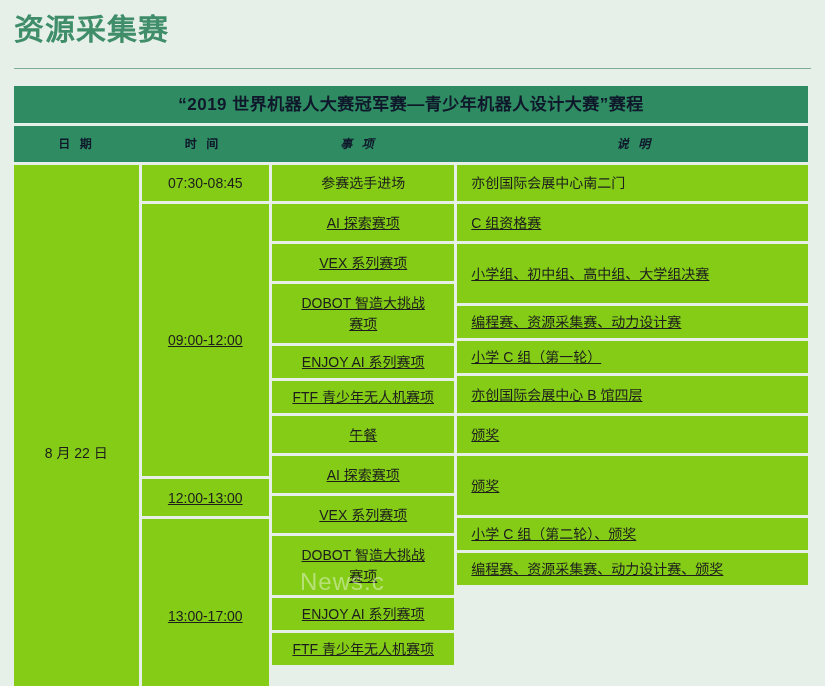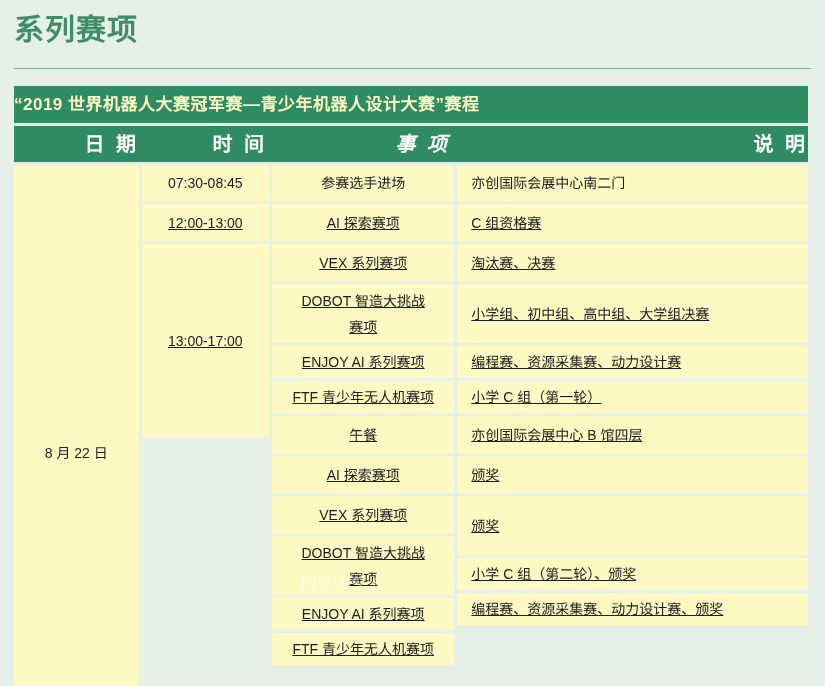--- a/index.html
+++ b/index.html
@@ -40,65 +40,65 @@
   
   .schedule-wrap {
     position: absolute;
     left: 14px;
     top: 86px;
     width: 794px;
   }
 
   .table-title {
     background: #2e8b62;
-    color: #fef9c3;
+    color: #0f172a;
     font-size: 17px;
     font-weight: 700;
-    text-align: left;
+    text-align: center;
     height: 37px;
     line-height: 37px;
     letter-spacing: 0.5px;
     white-space: nowrap;
     overflow: hidden;
   }
 
   .head-gap { height: 3px; background: #e7efe9; }
 
   .table-head {
     display: flex;
     background: #2e8b62;
     height: 36px;
   }
   .table-head .hcell {
-    color: #ffffff;
-    font-size: 20px;
+    color: #0f172a;
+    font-size: 12px;
     font-weight: 700;
     line-height: 36px;
     letter-spacing: 3px;
-    text-align: right;
+    text-align: center;
     box-sizing: border-box;
   }
   .hc-date  { width: 125px; }
   .hc-time  { width: 128px; }
   .hc-item  { width: 183px; font-style: italic; }
-  .hc-desc  { width: 358px; text-align: left; padding-left: 12px; }
+  .hc-desc  { width: 358px; text-align: left; padding-left: 12px; font-style: italic; }
 
   
   .table-body {
     display: flex;
     margin-top: 3px;
     align-items: stretch;
   }
   .col-date { width: 125px; }
   .col-time { width: 128px; margin-left: 3px; }
   .col-item { width: 183px; margin-left: 3px; }
   .col-desc { width: 352px; margin-left: 3px; }
 
   .cell {
-    background: #fef9c3;
+    background: #84cc16;
     color: #1d1d1d;
     font-size: 14px;
     display: flex;
     align-items: center;
     justify-content: center;
     text-align: center;
     box-sizing: border-box;
     padding: 13px 6px;
     line-height: 20px;
   }
@@ -112,39 +112,39 @@
   .col-date .cell { height: 576px; }
 
   
   .h-36 { height: 36px; }
   .h-37 { height: 37px; }
   .h-59 { height: 59px; }
   .h-38 { height: 32px; }   
   .h-193 { height: 193px; }
   .h-272 { height: 272px; }
 
-  .two-line { line-height: 26px; }
+  .two-line { line-height: 21px; }
 
   
   .watermark {
     position: absolute;
     left: 300px;
     top: 568px;
     font-size: 24px;
     color: rgba(255,255,255,0.42);
     font-family: "Liberation Sans", sans-serif;
     letter-spacing: 1px;
     pointer-events: none;
     white-space: nowrap;
   }
 </style>
 </head>
 <body>
 
-<div class="page-heading">系列赛项</div>
+<div class="page-heading">资源采集赛</div>
 
 <div class="heading-rule"></div>
 
 <div class="schedule-wrap">
 
   <div class="table-title">“2019 世界机器人大赛冠军赛—青少年机器人设计大赛”赛程</div>
 
   <div class="head-gap"></div>
 
   <div class="table-head">
@@ -155,20 +155,21 @@
   </div>
 
   <div class="table-body">
 
     <div class="col-date">
       <div class="cell">8 月 22 日</div>
     </div>
 
     <div class="col-time">
       <div class="cell h-36">07:30-08:45</div>
+      <div class="cell h-272">09:00-12:00</div>
       <div class="cell h-37">12:00-13:00</div>
       <div class="cell h-193">13:00-17:00</div>
     </div>
 
     <div class="col-item">
       <div class="cell h-36">参赛选手进场</div>
       <div class="cell h-37">AI 探索赛项</div>
       <div class="cell h-37">VEX 系列赛项</div>
       <div class="cell h-59 two-line">DOBOT 智造大挑战<br>赛项</div>
       <div class="cell h-38">ENJOY AI 系列赛项</div>
@@ -177,21 +178,20 @@
       <div class="cell h-37">AI 探索赛项</div>
       <div class="cell h-37">VEX 系列赛项</div>
       <div class="cell h-59 two-line">DOBOT 智造大挑战<br>赛项</div>
       <div class="cell h-38">ENJOY AI 系列赛项</div>
       <div class="cell h-38">FTF 青少年无人机赛项</div>
     </div>
 
     <div class="col-desc">
       <div class="cell h-36">亦创国际会展中心南二门</div>
       <div class="cell h-37">C 组资格赛</div>
-      <div class="cell h-37">淘汰赛、决赛</div>
       <div class="cell h-59">小学组、初中组、高中组、大学组决赛</div>
       <div class="cell h-38">编程赛、资源采集赛、动力设计赛</div>
       <div class="cell h-38">小学 C 组（第一轮）</div>
       <div class="cell h-37">亦创国际会展中心 B 馆四层</div>
       <div class="cell h-37">颁奖</div>
       <div class="cell h-59">颁奖</div>
       <div class="cell h-38">小学 C 组（第二轮）、颁奖</div>
       <div class="cell h-38">编程赛、资源采集赛、动力设计赛、颁奖</div>
     </div>
 

